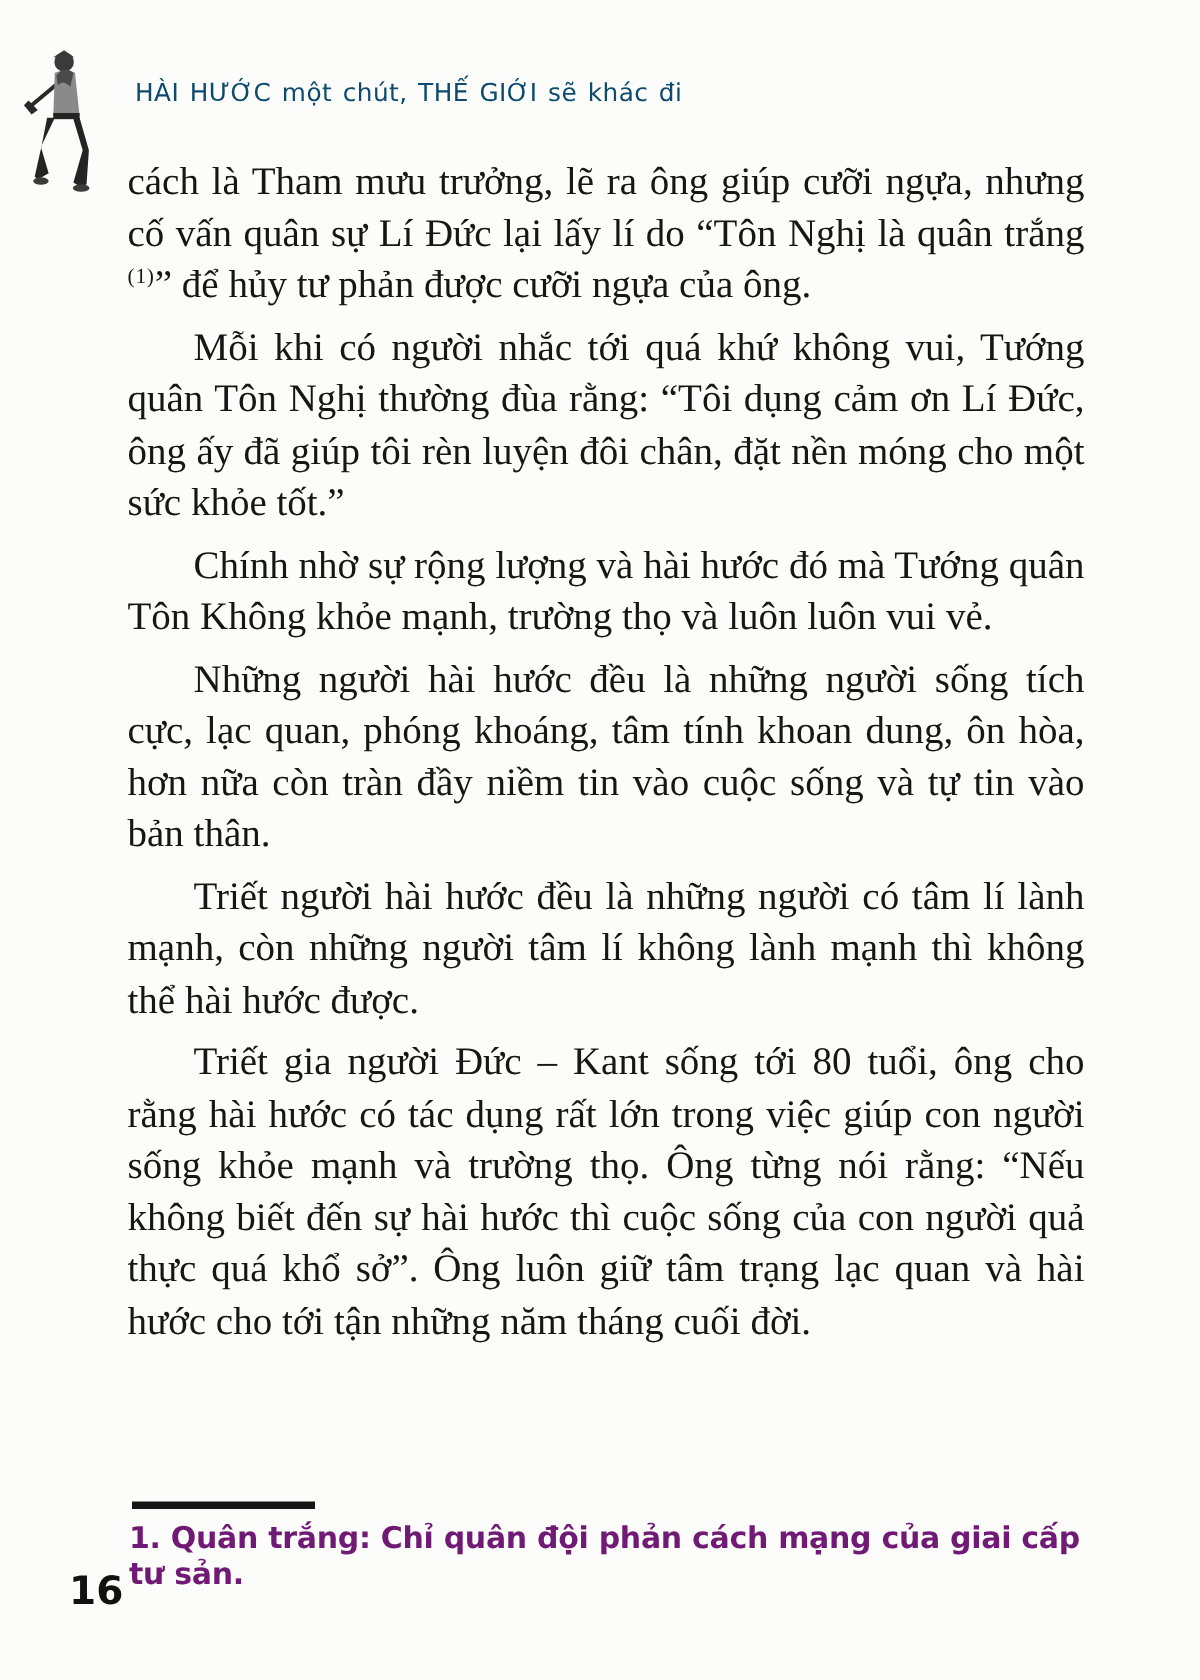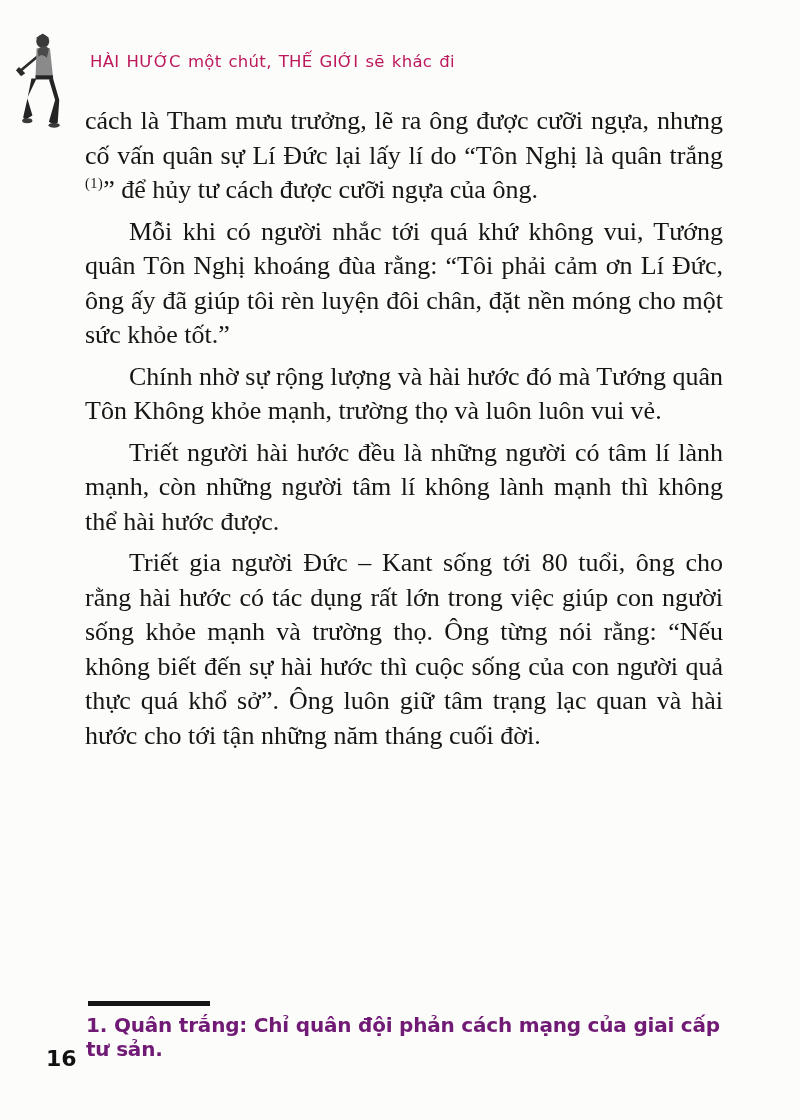--- a/index.html
+++ b/index.html
@@ -23,21 +23,21 @@
     width:74px; height:98px;
   }
   .running-title{
     position:absolute;
     left:90px; top:52px;
     font-family:"DejaVu Sans","Liberation Sans",sans-serif;
     font-size:16.5px;
     font-weight:500;
     letter-spacing:0.3px;
     word-spacing:1.5px;
-    color:#be185d;
+    color:#0c4a6e;
     white-space:nowrap;
   }
   
   .text-block{
     position:absolute;
     left:85px; top:104px;
     width:638px;
     font-size:26px;
     line-height:34.5px;
     text-align:justify;
@@ -70,21 +70,21 @@
     font-size:20px;
     font-weight:600;
     letter-spacing:-0.2px;
     color:#701a75;
   }
   
   .page-number{
     position:absolute;
     left:46px; top:1046px;
     font-family:"DejaVu Sans","Liberation Sans",sans-serif;
-    font-size:22px;
+    font-size:26px;
     font-weight:bold;
     color:#111;
   }
 </style>
 </head>
 <body>
 
 <div class="page">
 
   <svg class="header-illustration" viewBox="0 0 70 95" xmlns="http://www.w3.org/2000/svg" aria-hidden="true">
@@ -96,23 +96,24 @@
     <path d="M22,18 Q27,11 33,16 L31,25 Q26,20 23,24 Z" fill="#4a4a4a"></path>
     <rect x="20" y="42" width="17" height="4" fill="#242424"></rect>
     <path d="M21,45 L12,64 L17,81 L10,85 L8,83 L12.5,63 L16,45 Z" fill="#242424"></path>
     <path d="M33,46 L39,66 L33,87 L38,90 L41.5,88 L43,66 L37,45 Z" fill="#242424"></path>
     <ellipse cx="12" cy="86" rx="5" ry="2.4" fill="#3a3a3a"></ellipse>
     <ellipse cx="38" cy="90.5" rx="5.4" ry="2.4" fill="#3a3a3a"></ellipse>
   </svg>
   <div class="running-title">HÀI HƯỚC một chút, THẾ GIỚI sẽ khác đi</div>
 
   <main class="text-block">
-    <p class="continuation"><span>cách là Tham mưu trưởng, lẽ ra ông được cưỡi ngựa, nhưng cố vấn quân sự Lí Đức lại lấy lí do “Tôn Nghị là quân trắng </span><span class="footnote-ref">(1)</span><span>” để hủy tư cách được cưỡi ngựa của ông.</span></p>
-    <p>Mỗi khi có người nhắc tới quá khứ không vui, Tướng quân Tôn Nghị khoáng đùa rằng: “Tôi phải cảm ơn Lí Đức, ông ấy đã giúp tôi rèn luyện đôi chân, đặt nền móng cho một sức khỏe tốt.”</p>
+    <p class="continuation"><span>cách là Tham mưu trưởng, lẽ ra ông giúp cưỡi ngựa, nhưng cố vấn quân sự Lí Đức lại lấy lí do “Tôn Nghị là quân trắng </span><span class="footnote-ref">(1)</span><span>” để hủy tư phản được cưỡi ngựa của ông.</span></p>
+    <p>Mỗi khi có người nhắc tới quá khứ không vui, Tướng quân Tôn Nghị thường đùa rằng: “Tôi dụng cảm ơn Lí Đức, ông ấy đã giúp tôi rèn luyện đôi chân, đặt nền móng cho một sức khỏe tốt.”</p>
     <p>Chính nhờ sự rộng lượng và hài hước đó mà Tướng quân Tôn Không khỏe mạnh, trường thọ và luôn luôn vui vẻ.</p>
+    <p>Những người hài hước đều là những người sống tích cực, lạc quan, phóng khoáng, tâm tính khoan dung, ôn hòa, hơn nữa còn tràn đầy niềm tin vào cuộc sống và tự tin vào bản thân.</p>
     <p>Triết người hài hước đều là những người có tâm lí lành mạnh, còn những người tâm lí không lành mạnh thì không thể hài hước được.</p>
     <p>Triết gia người Đức – Kant sống tới 80 tuổi, ông cho rằng hài hước có tác dụng rất lớn trong việc giúp con người sống khỏe mạnh và trường thọ. Ông từng nói rằng: “Nếu không biết đến sự hài hước thì cuộc sống của con người quả thực quá khổ sở”. Ông luôn giữ tâm trạng lạc quan và hài hước cho tới tận những năm tháng cuối đời.</p>
   </main>
 
   <div class="footnote-divider"></div>
   <div class="footnote-text">1. Quân trắng: Chỉ quân đội phản cách mạng của giai cấp tư sản.</div>
 
   <div class="page-number">16</div>
 
 </div>

